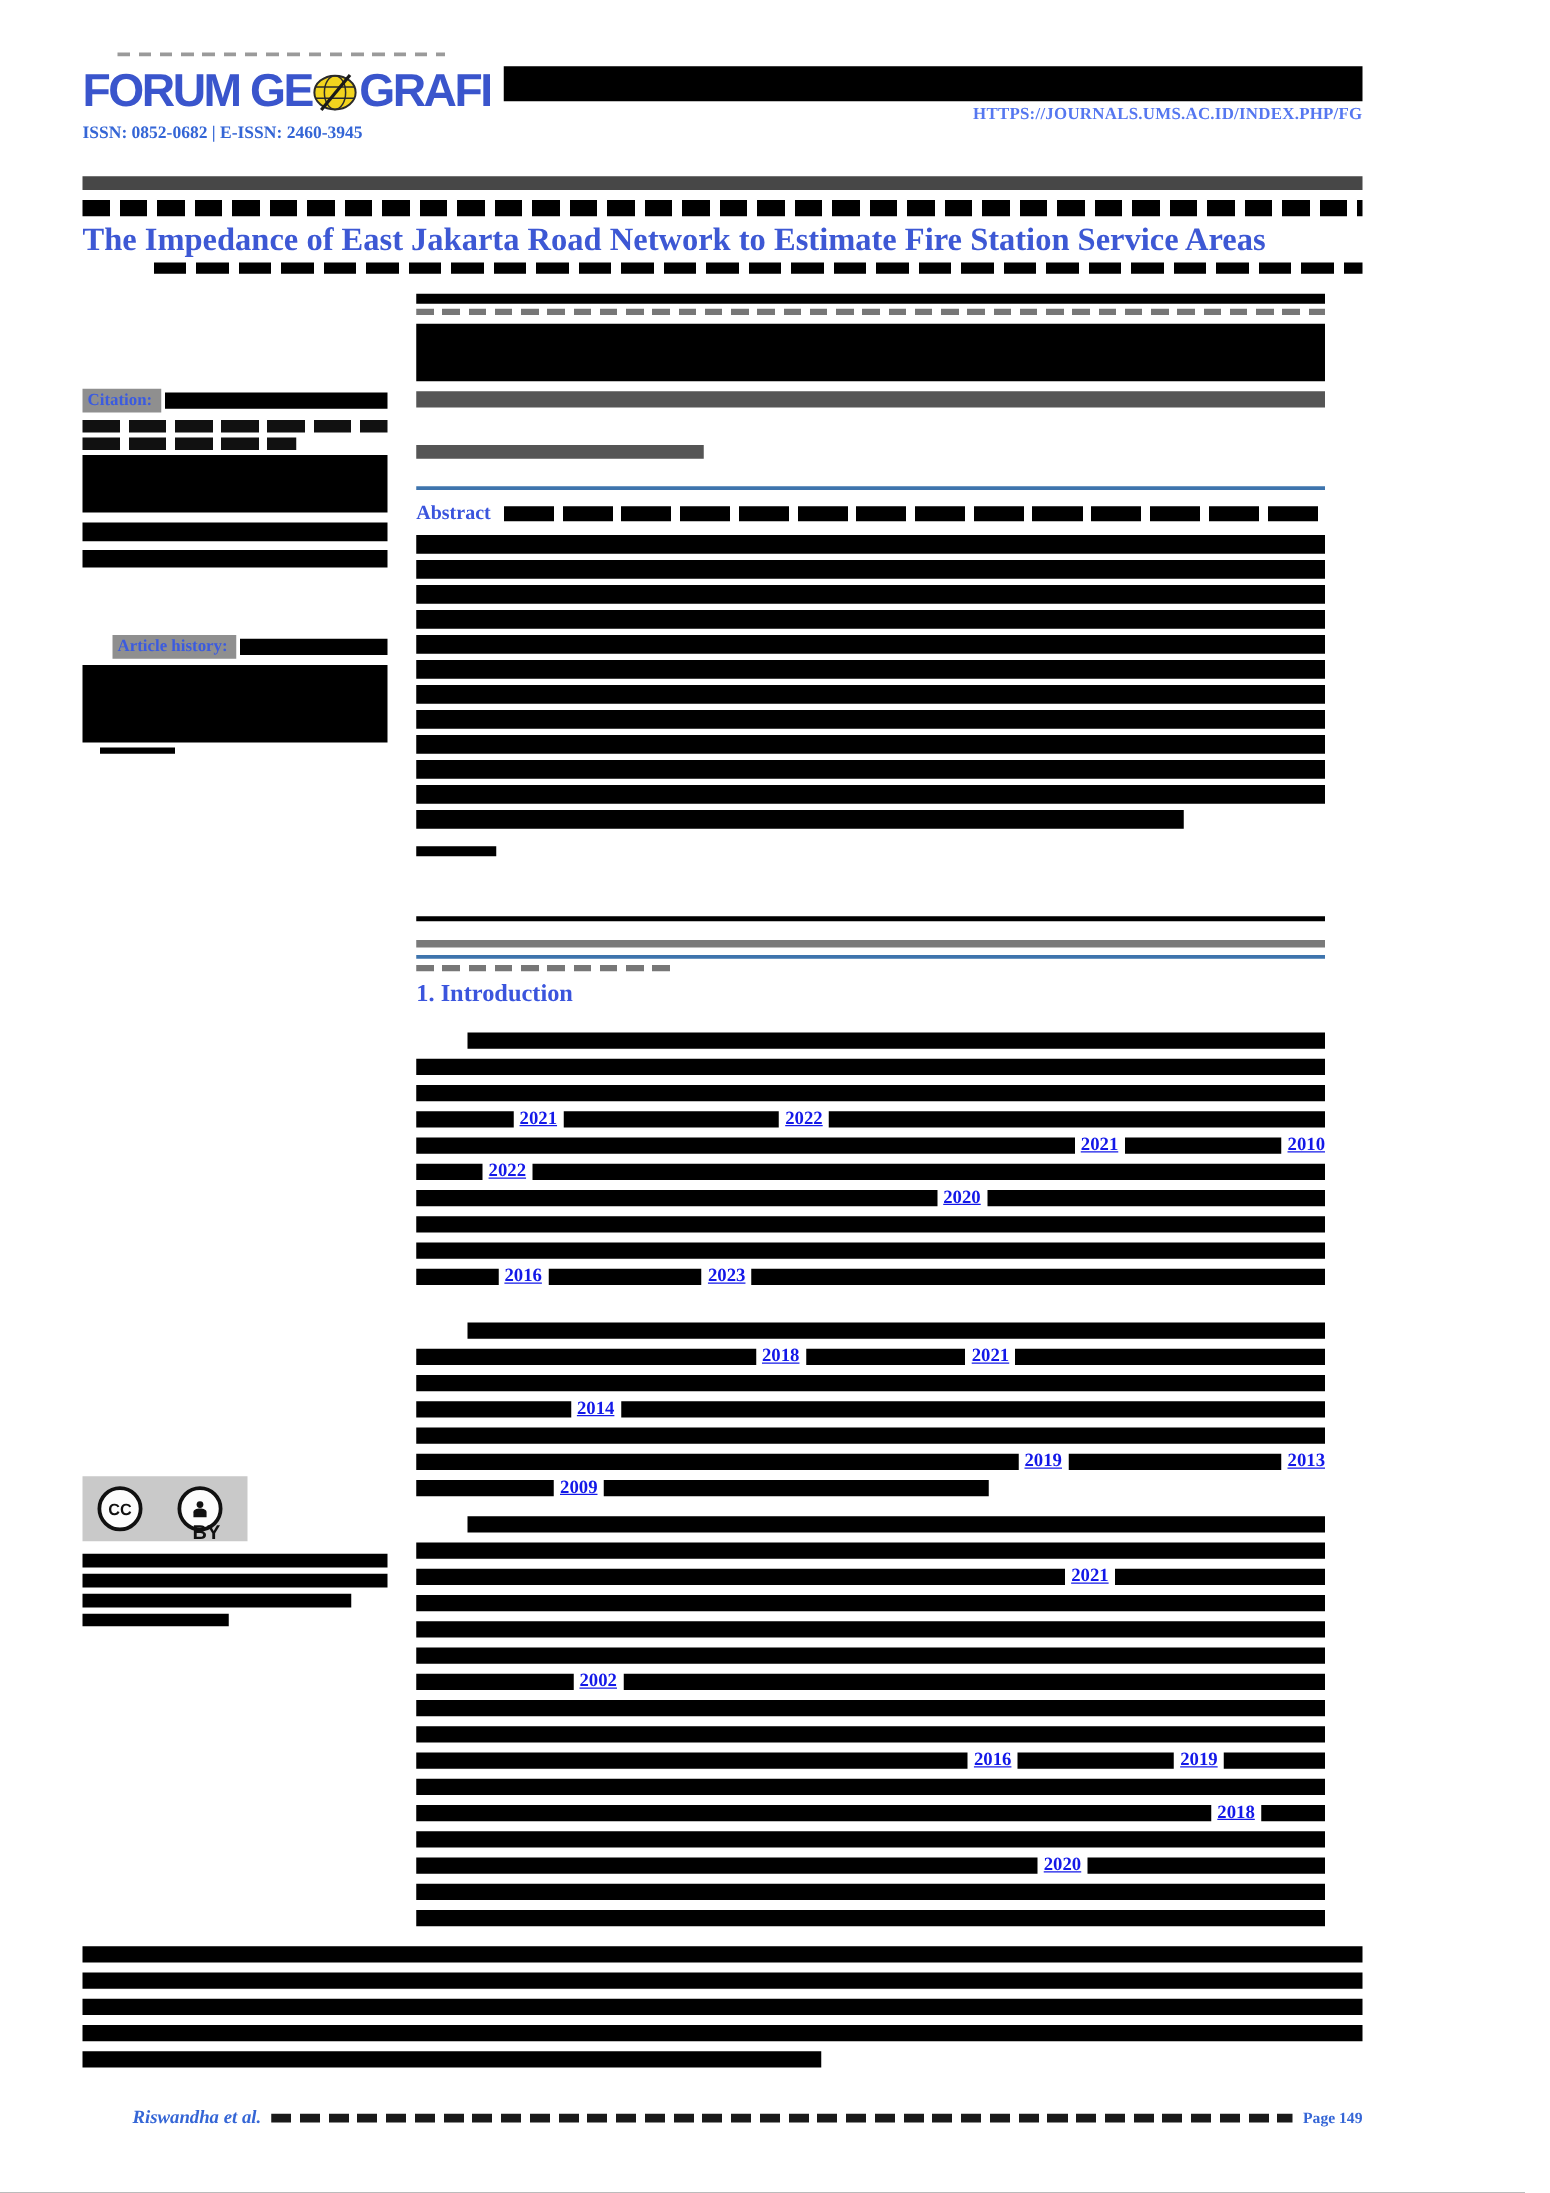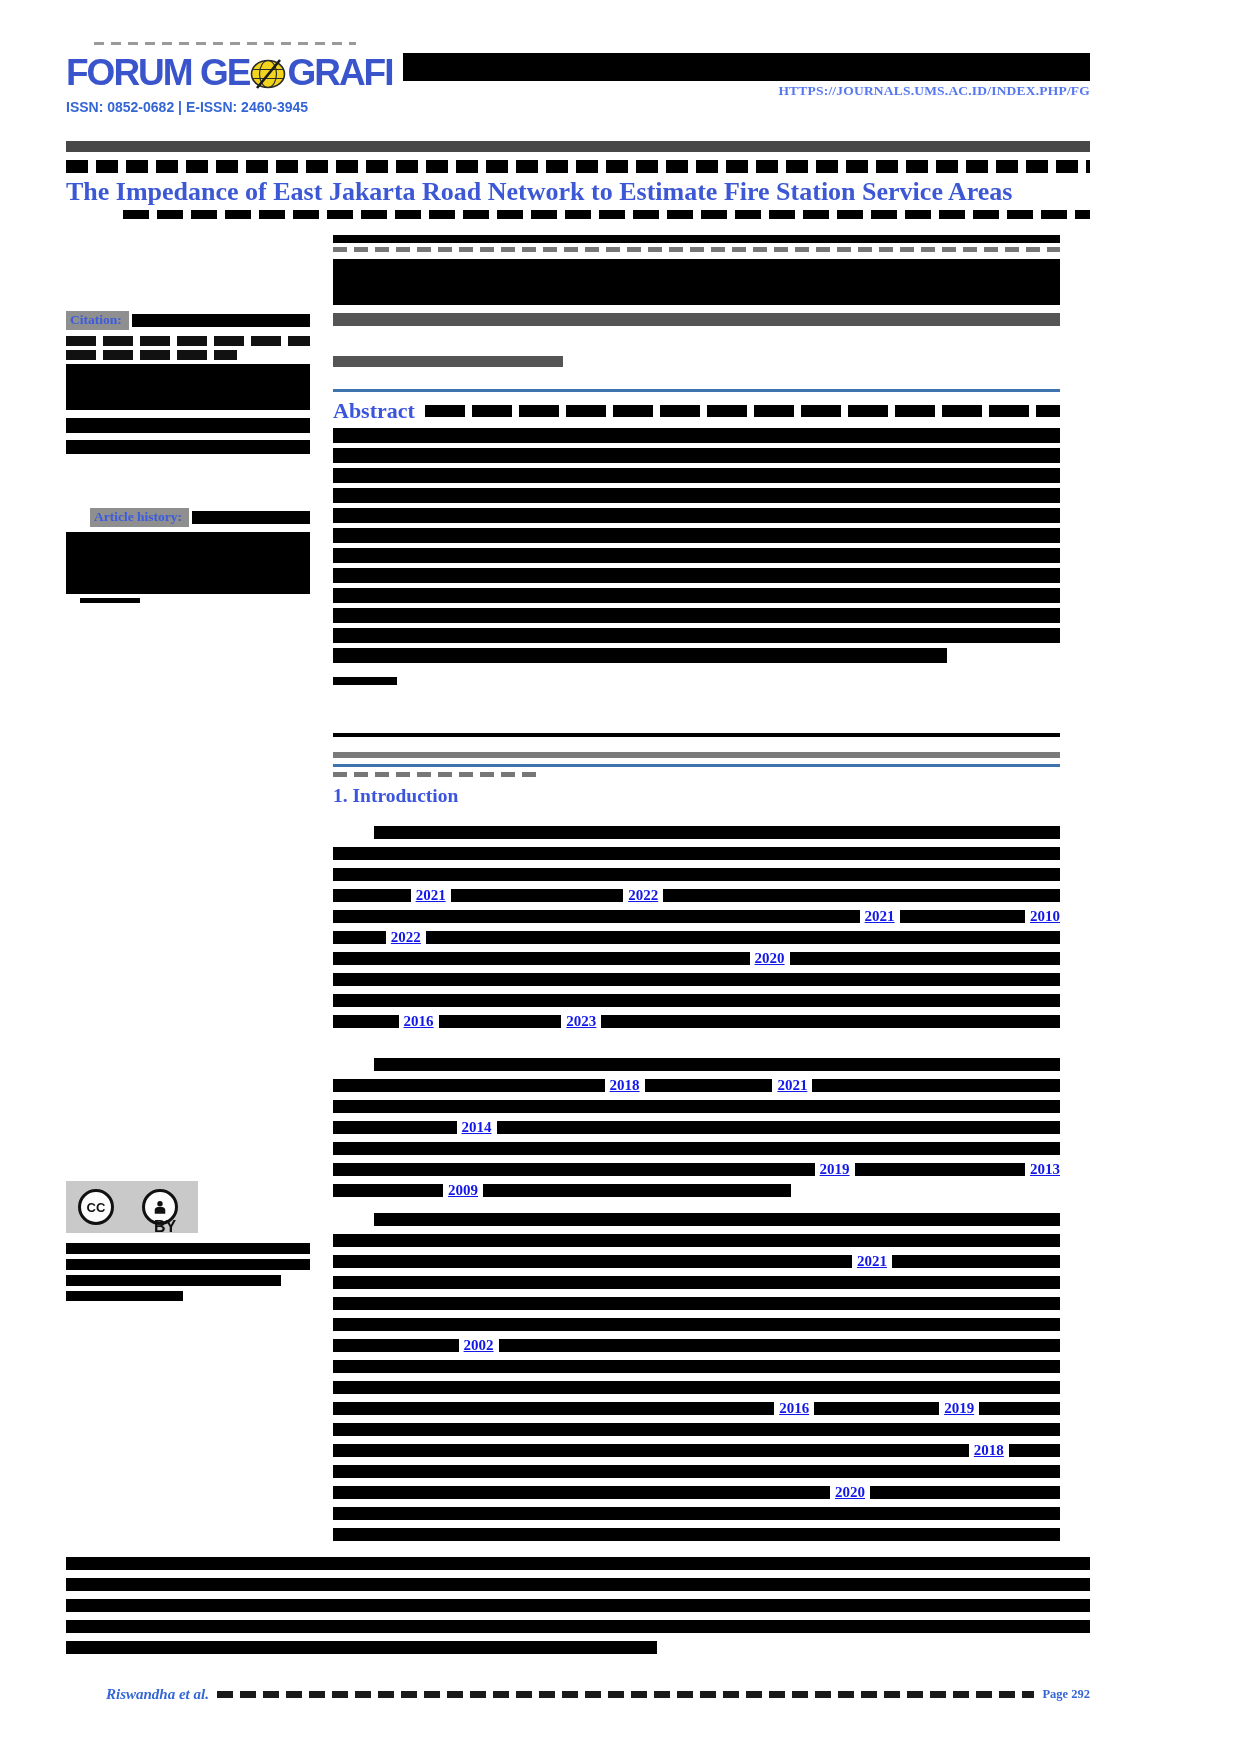--- a/index.html
+++ b/index.html
@@ -11,21 +11,21 @@
   .topline{margin:42px 0 0 28px;width:262px;height:3px;
            background:repeating-linear-gradient(90deg,#9a9a9a 0 10px,transparent 10px 17px);}
   .logorow{display:flex;align-items:flex-start;margin-top:8px;}
   .logo{display:flex;align-items:center;font-family:"Liberation Sans",sans-serif;
         font-weight:800;font-size:37px;letter-spacing:-2px;color:#3a55cc;line-height:40px;white-space:nowrap;}
   .logo svg{margin:2px 1px 0 1px;}
   .hdr-right{flex:1;display:flex;flex-direction:column;margin-left:10px;min-width:0;}
   .hdr-redact{height:28px;background:#000;}
   .hdr-url{align-self:flex-end;margin-top:2px;font-family:"Liberation Serif",serif;
            font-weight:700;font-size:13.5px;color:#5577f0;letter-spacing:.2px;text-decoration:none;}
-  .issn{margin-top:0;font-family:Liberation Sans, sans-serif;font-weight:700;
+  .issn{margin-top:0;font-family:Liberation Serif, serif;font-weight:700;
         font-size:14px;color:#3566d6;}
   .graybar{height:11px;background:#474747;margin-top:26px;}
 
   
   .dashbar{height:13px;margin-top:8px;
            background:repeating-linear-gradient(90deg,#000 0 22px,#fff 22px 30px);}
   .title{margin-top:4px;width:1012px;font-weight:700;font-size:26px;line-height:1.16;color:#3d58d4;}
   .subdash{height:9px;margin:3px 0 0 57px;
            background:repeating-linear-gradient(90deg,#000 0 26px,#fff 26px 34px);}
 
@@ -40,21 +40,21 @@
   .rwords{background:repeating-linear-gradient(90deg,#111 0 30px,transparent 30px 37px);}
   .rdash{background:repeating-linear-gradient(90deg,#777 0 14px,transparent 14px 21px);}
   .blk{background:#000;}
 
   .sideheader{display:flex;align-items:center;}
   .chip{background:#8f8f8f;padding:1px 7px 2px 4px;font-weight:700;font-size:13.5px;color:#3b5be0;white-space:nowrap;}
   .sideheader .fill{flex:1;height:13px;background:#000;margin-left:3px;}
 
   .bluerule{height:3px;background:#3e74ad;}
   .absrow{display:flex;align-items:center;margin-top:10px;}
-  .abslabel{font-weight:700;font-size:22px;color:#3b55dd;line-height:18px;}
+  .abslabel{font-weight:700;font-size:16px;color:#3b55dd;line-height:18px;}
   .absrow .fillwords{flex:1;height:12px;margin-left:10px;
            background:repeating-linear-gradient(90deg,#000 0 40px,#fff 40px 47px);}
   .heading{margin-top:8px;font-weight:700;font-size:19.5px;color:#3b55dd;line-height:22px;}
 
   
   .rline{display:flex;align-items:center;height:21px;gap:5px;}
   .seg{flex-basis:0;min-width:0;}
   .seg-b{height:13px;background:#000;}
   .seg-s{height:1px;background:transparent;}
   .yr{font-weight:700;font-size:15px;color:#1318e8;text-decoration:underline;line-height:21px;white-space:nowrap;}
@@ -369,15 +369,15 @@
         <div class="rline">
           <span class="seg seg-b" style="flex-grow: 58;"></span>
           <span class="seg seg-s" style="flex-grow: 42;"></span>
         </div>
       </div>
   </div>
 
   <div class="footer">
     <span class="f-left">Riswandha et al.</span>
     <span class="f-dash"></span>
-    <span class="f-right">Page 292</span>
+    <span class="f-right">Page 149</span>
   </div>
 </div>
 
 </body></html>

